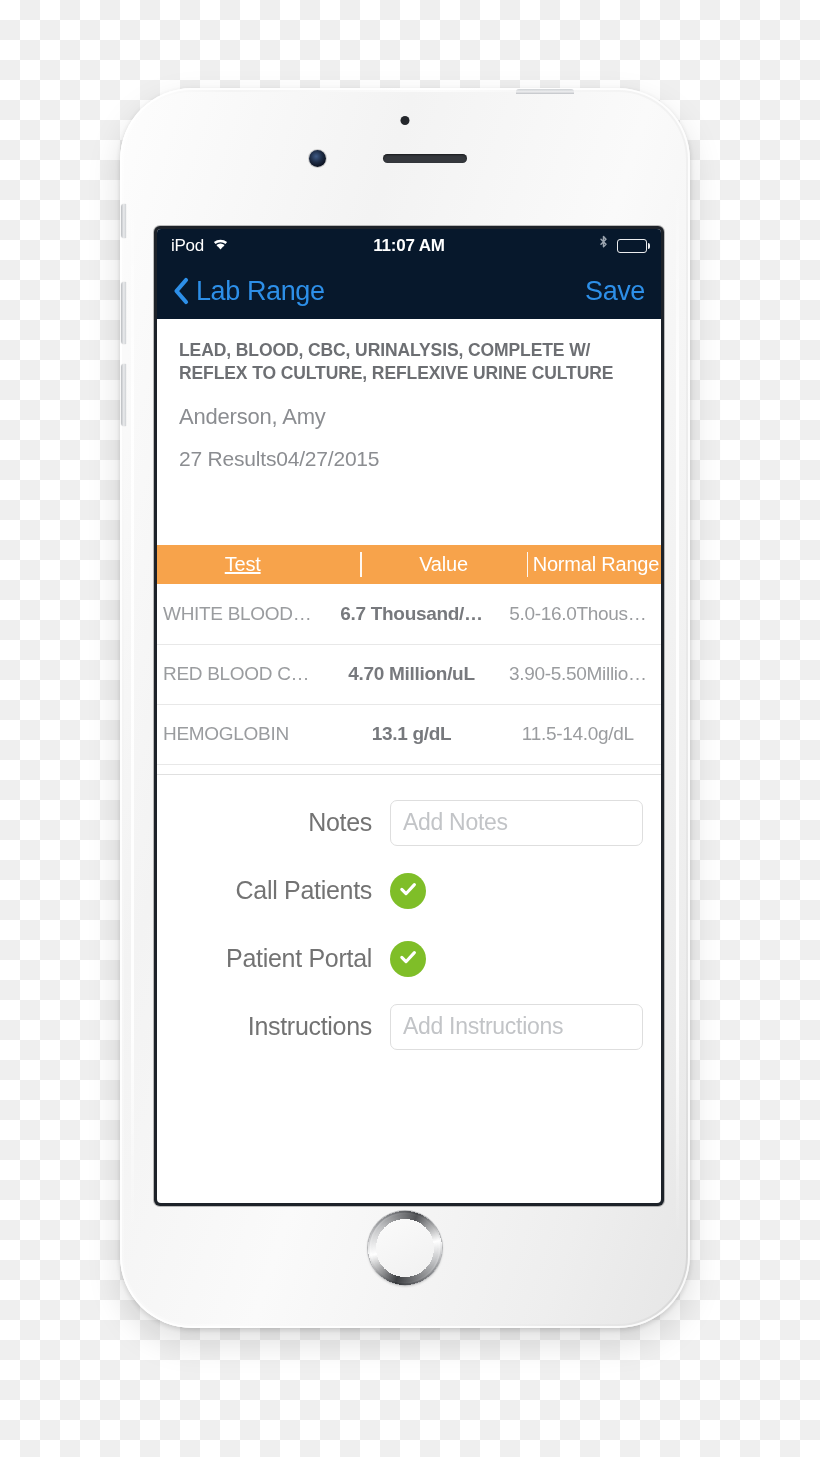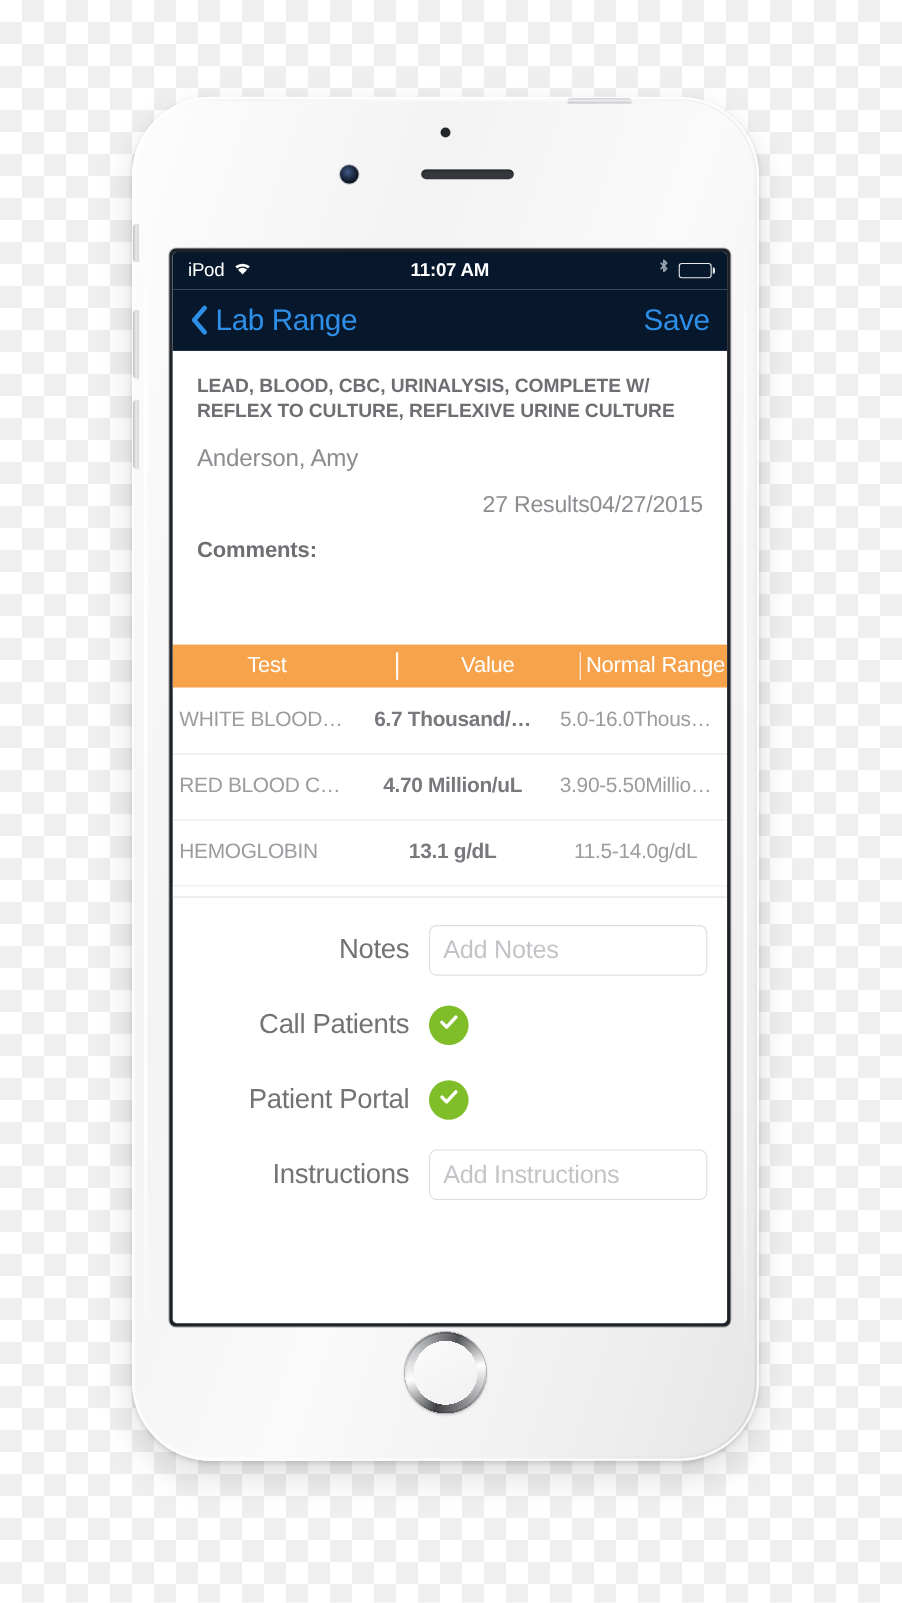--- a/index.html
+++ b/index.html
@@ -169,21 +169,21 @@
   }
   #patient-name {
     margin-top: 18px;
     font-size: 22px;
     color: #8b8d91;
     letter-spacing: -0.2px;
   }
   #result-line {
     margin-top: 17px;
     display: flex;
-    justify-content: flex-end;
+    justify-content: flex-start;
     font-size: 21px;
     color: #8b8d91;
     letter-spacing: -0.2px;
   }
   #comments-label {
     margin-top: 18px;
     font-size: 20px;
     font-weight: bold;
     color: #6d6f73;
     letter-spacing: -0.1px;
@@ -196,21 +196,21 @@
   #table-head {
     display: flex;
     background: #f7a34b;
     height: 39px;
     align-items: center;
     color: #ffffff;
     font-size: 20px;
     letter-spacing: -0.2px;
   }
   .th { display: flex; align-items: center; justify-content: center; height: 100%; position: relative; }
-  .th-test  { flex: 0 0 34%; }
+  .th-test  { flex: 0 0 34%; text-decoration: underline; }
   .th-value { flex: 0 0 33%; margin-left: 32px; }
   .th-range { flex: 0 0 33%; justify-content: flex-start; padding-left: 6px; }
   .th-value::before, .th-range::before {
     content: ""; position: absolute; left: 0; top: 7px; bottom: 7px;
     width: 1.6px; background: rgba(255,255,255,0.92);
   }
   .trow {
     display: flex;
     align-items: center;
     height: 60px;
@@ -363,21 +363,20 @@
             <div id="nav-save">Save</div>
           </div>
 
           <div id="info">
             <div id="lab-title">LEAD, BLOOD, CBC, URINALYSIS, COMPLETE W/ REFLEX TO CULTURE, REFLEXIVE URINE CULTURE</div>
             <div id="patient-name">Anderson, Amy</div>
             <div id="result-line">
               <span>27 Results</span>
               <span>04/27/2015</span>
             </div>
-            <div id="comments-label">Comments:</div>
             <div id="comments-body"></div>
           </div>
 
           <div id="table-head">
             <div class="th th-test">Test</div>
             <div class="th th-value">Value</div>
             <div class="th th-range">Normal Range</div>
           </div>
 
           <div id="table-body">

